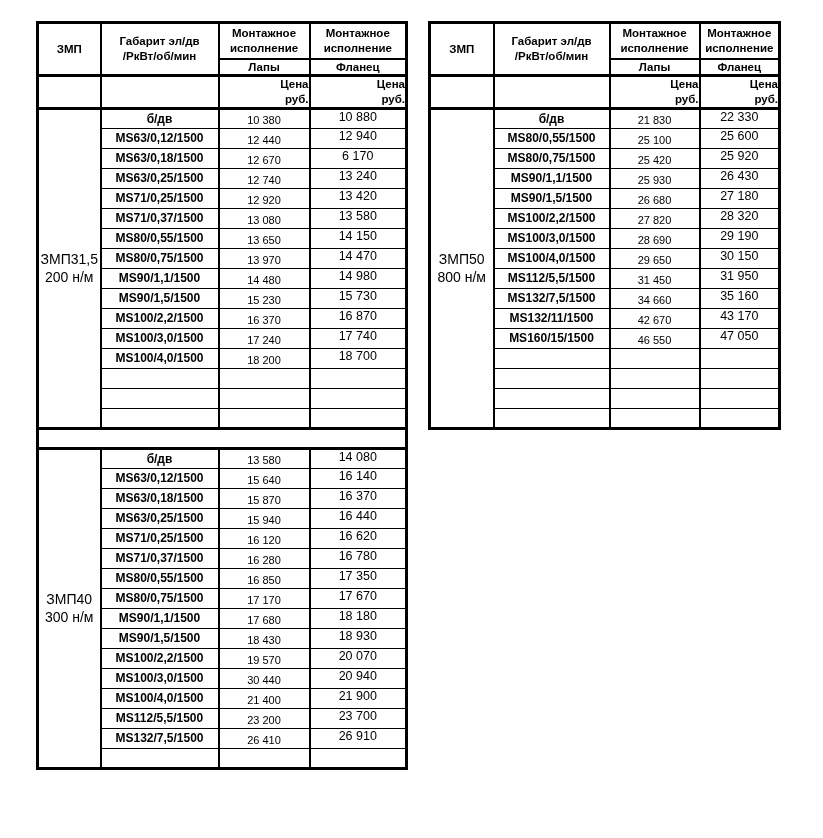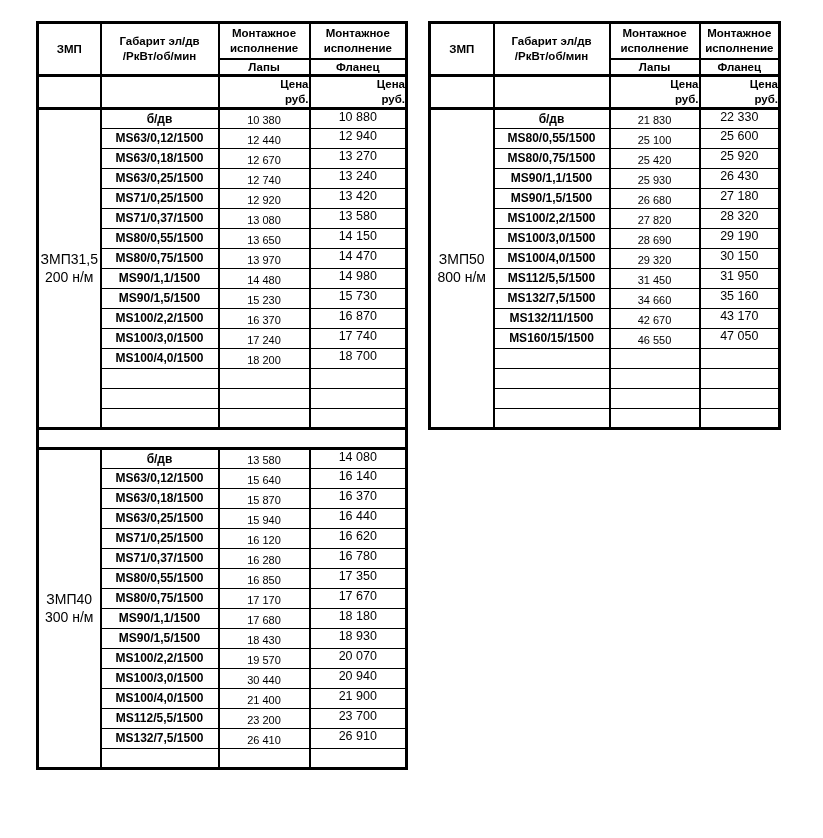--- a/index.html
+++ b/index.html
@@ -140,21 +140,21 @@
         <td class="flange">10 880</td>
       </tr>
       <tr class="data-row">
         <td class="model">MS63/0,12/1500</td>
         <td class="laps">12 440</td>
         <td class="flange">12 940</td>
       </tr>
       <tr class="data-row">
         <td class="model">MS63/0,18/1500</td>
         <td class="laps">12 670</td>
-        <td class="flange">13 270</td>
+        <td class="flange">6 170</td>
       </tr>
       <tr class="data-row">
         <td class="model">MS63/0,25/1500</td>
         <td class="laps">12 740</td>
         <td class="flange">13 240</td>
       </tr>
       <tr class="data-row">
         <td class="model">MS71/0,25/1500</td>
         <td class="laps">12 920</td>
         <td class="flange">13 420</td>
@@ -379,21 +379,21 @@
         <td class="laps">27 820</td>
         <td class="flange">28 320</td>
       </tr>
       <tr class="data-row">
         <td class="model">MS100/3,0/1500</td>
         <td class="laps">28 690</td>
         <td class="flange">29 190</td>
       </tr>
       <tr class="data-row">
         <td class="model">MS100/4,0/1500</td>
-        <td class="laps">29 320</td>
+        <td class="laps">29 650</td>
         <td class="flange">30 150</td>
       </tr>
       <tr class="data-row">
         <td class="model">MS112/5,5/1500</td>
         <td class="laps">31 450</td>
         <td class="flange">31 950</td>
       </tr>
       <tr class="data-row">
         <td class="model">MS132/7,5/1500</td>
         <td class="laps">34 660</td>

